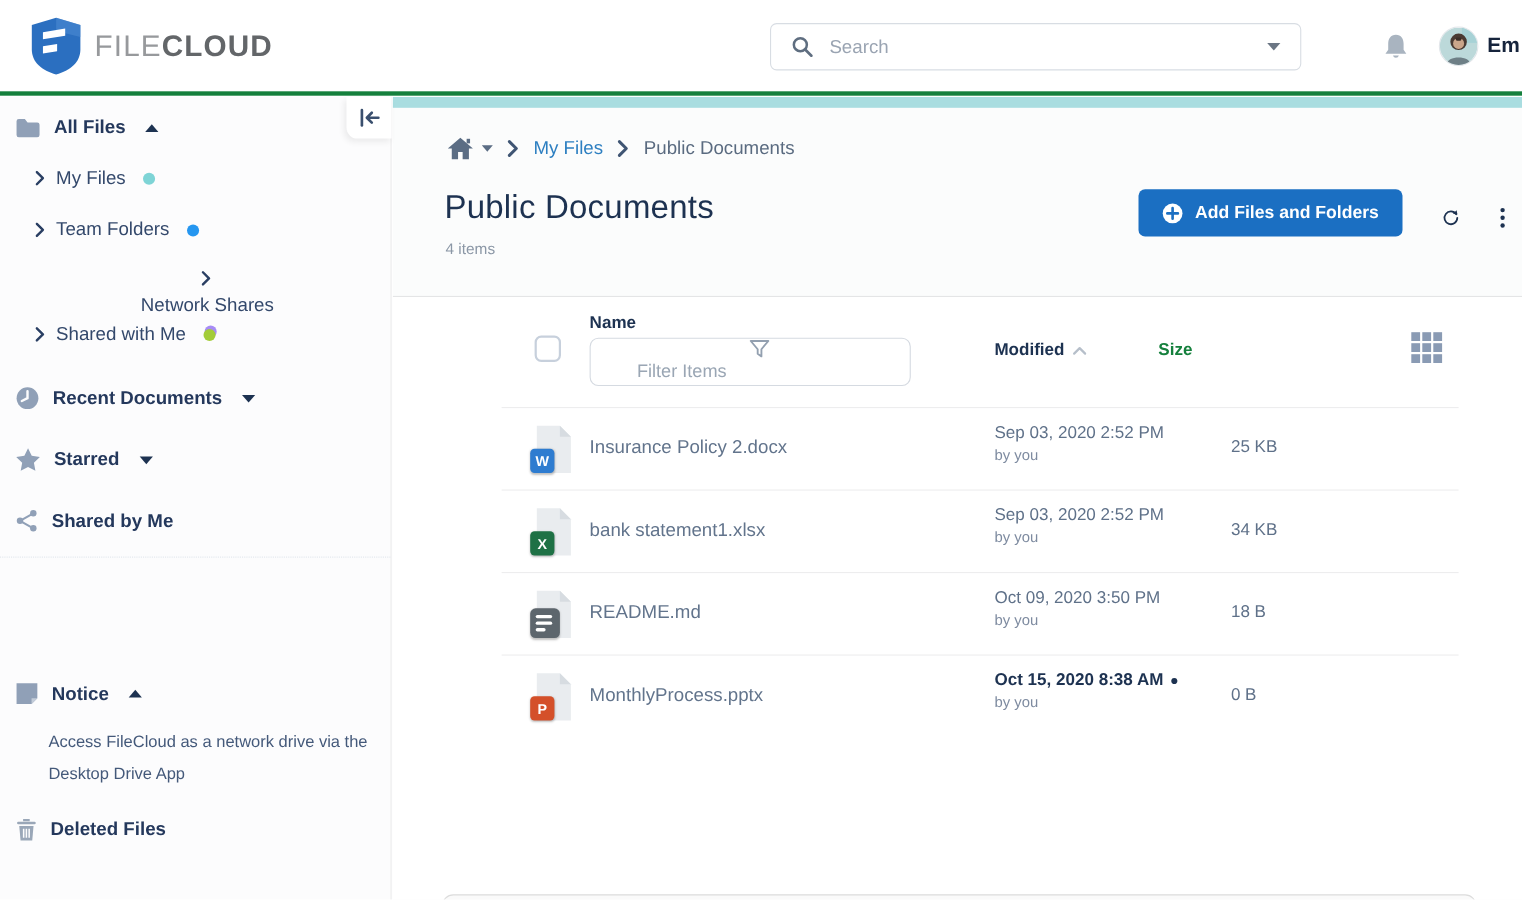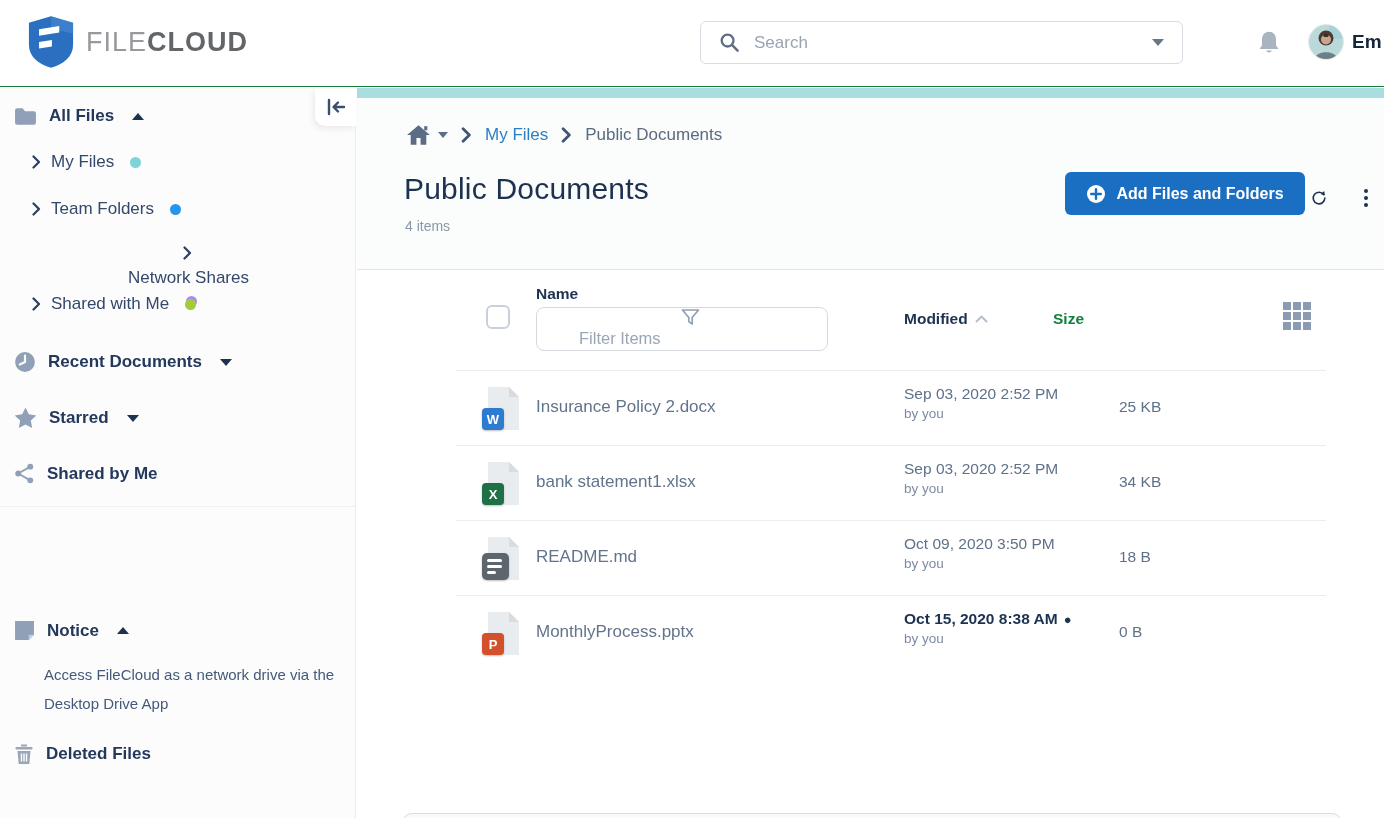--- a/index.html
+++ b/index.html
@@ -1,20 +1,20 @@
 <!DOCTYPE html>
 <html><head>
 <meta charset="utf-8">
 <style>
   html,body{margin:0;padding:0;background:#fff;}
   *{box-sizing:border-box;font-family:"Liberation Sans",sans-serif;}
   #app{position:relative;width:1384px;height:818px;overflow:hidden;background:#fff;}
 
   
-  .header{position:absolute;top:0;left:0;width:1384px;height:87px;background:#fff;border-bottom:1px solid #15803d;z-index:5;}
+  .header{position:absolute;top:0;left:0;width:1384px;height:87px;background:#fff;border-bottom:4px solid #15803d;z-index:5;}
   .logo{position:absolute;left:28px;top:15px;display:flex;align-items:center;gap:12px;cursor:pointer;}
   .logo-text{font-size:27px;letter-spacing:1px;line-height:1;}
   .lt-file{color:#97999c;font-weight:400;}
   .lt-cloud{color:#636669;font-weight:700;}
   .search{position:absolute;left:700px;top:21px;width:483px;height:43px;border:1px solid #d8dde3;border-radius:6px;display:flex;align-items:center;background:#fff;}
   .search svg{margin-left:18px;flex:0 0 auto;}
   .search input{border:0;outline:0;flex:1;font-size:17px;color:#4c1d95;padding:0 0 0 14px;background:transparent;}
   .search input::placeholder{color:#9aa4b2;}
   .search-caret{width:0;height:0;border-left:6px solid transparent;border-right:6px solid transparent;border-top:7px solid #6b7684;margin-right:18px;cursor:pointer;}
   .bell{position:absolute;left:1256px;top:29px;cursor:pointer;}
@@ -43,21 +43,21 @@
   
   .main{position:absolute;top:88px;left:357px;right:0;height:730px;background:#fbfcfc;overflow:hidden;}
   .tealbar{position:absolute;top:0;left:0;right:0;height:10px;}
   .breadcrumb{position:absolute;left:48px;top:33px;height:28px;display:flex;align-items:center;gap:13px;}
   .bc-home{display:flex;align-items:center;gap:6px;cursor:pointer;}
   .bc-home-caret{width:0;height:0;border-left:5px solid transparent;border-right:5px solid transparent;border-top:6px solid #5b6d84;}
   .bc-link{font-size:17px;color:#2d7fc1;cursor:pointer;}
   .bc-current{font-size:17px;color:#5a6b80;}
   .page-title{position:absolute;left:47px;top:84px;font-size:30px;font-weight:500;color:#1d3251;letter-spacing:.2px;}
   .page-count{position:absolute;left:48px;top:130px;font-size:14px;color:#8b97a6;}
-  .add-btn{position:absolute;left:708px;top:84px;width:240px;height:43px;border:0;border-radius:6px;color:#fff;font-size:16px;font-weight:600;display:flex;align-items:center;justify-content:center;gap:10px;cursor:pointer;}
+  .add-btn{position:absolute;left:678px;top:84px;width:240px;height:43px;border:0;border-radius:6px;color:#fff;font-size:16px;font-weight:600;display:flex;align-items:center;justify-content:center;gap:10px;cursor:pointer;}
   .refresh-btn{position:absolute;left:948px;top:96px;width:28px;height:28px;display:flex;align-items:center;justify-content:center;cursor:pointer;background:none;border:0;}
   .kebab{position:absolute;left:1000px;top:97px;width:18px;height:26px;display:flex;flex-direction:column;align-items:center;justify-content:center;gap:3px;cursor:pointer;}
   .kebab i{width:4px;height:4px;border-radius:50%;background:#1d3251;}
 
   
   .table-zone{position:absolute;left:0;right:0;top:181px;bottom:0;background:#fff;border-top:1px solid #e4e5e6;}
   .table-inner{position:relative;margin-left:99px;width:870px;}
   .thead{position:relative;height:100px;}
   .chk{position:absolute;left:30px;top:35px;width:24px;height:24px;border:2px solid #c7d0dc;border-radius:6px;background:#fff;cursor:pointer;}
   .th-name{position:absolute;left:80px;top:15px;font-size:15.5px;font-weight:700;color:#1d3251;cursor:pointer;}

